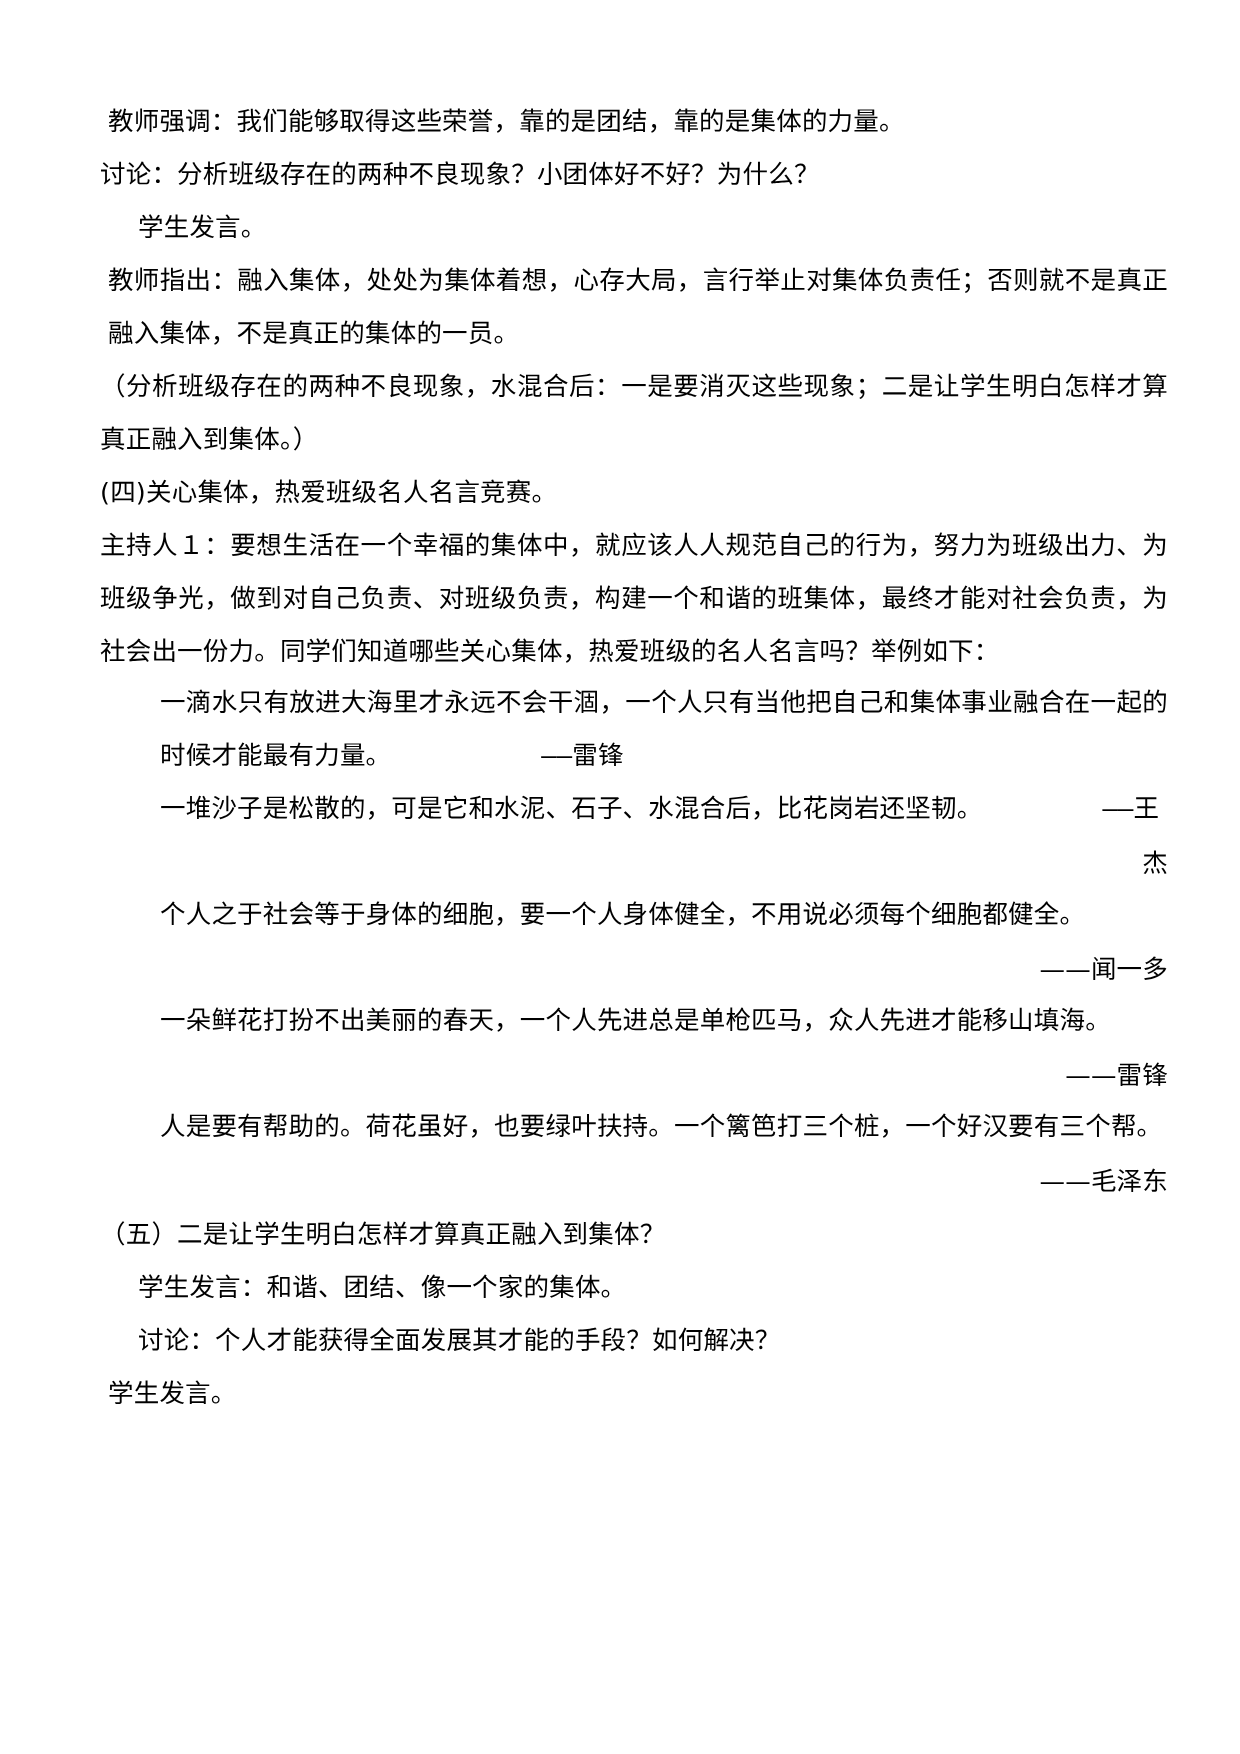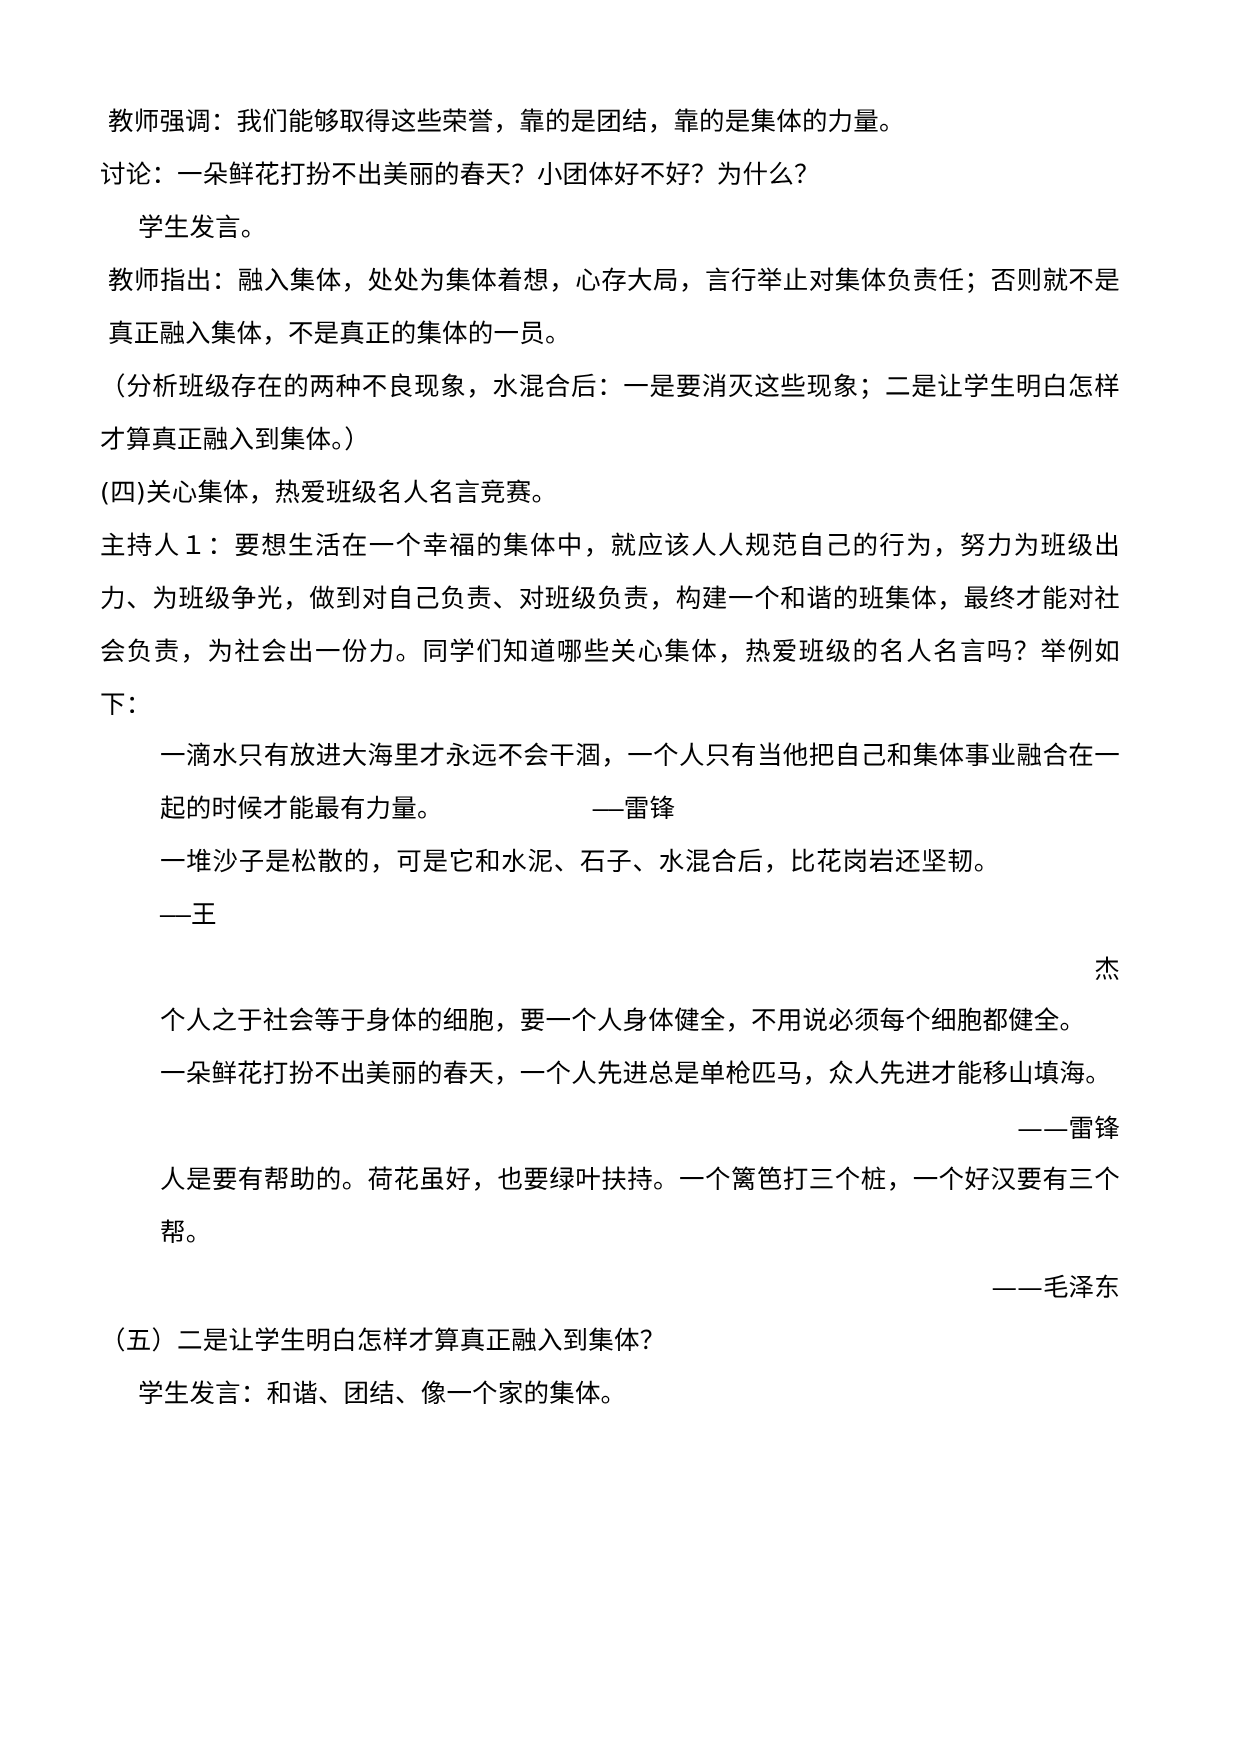--- a/index.html
+++ b/index.html
@@ -11,21 +11,21 @@
     font-family: "DejaVu Sans", "Liberation Sans", sans-serif;
     color: #000000;
   }
   #page {
     position: relative;
     width: 1240px;
     height: 1428px;
     margin: 0 auto;
     background: #ffffff;
     box-sizing: border-box;
-    padding: 95px 120px 0 100px;
+    padding: 95px 72px 0 100px;
     overflow: hidden;
   }
   .doc-body {
     font-size: 25.5px;
     line-height: 53px;
     letter-spacing: 0.2px;
     text-align: justify;
     text-justify: inter-ideograph;
   }
   
@@ -53,39 +53,40 @@
 </style>
 </head>
 <body>
 
 <div id="page">
 
   <div class="doc-body">
 
     <p class="para ind-sm">教师强调：我们能够取得这些荣誉，靠的是团结，靠的是集体的力量。</p>
 
-    <p class="para ind-0">讨论：一朵鲜花打扮不出美丽的春天？小团体好不好？为什么？</p>
+    <p class="para ind-0">讨论：分析班级存在的两种不良现象？小团体好不好？为什么？</p>
 
     <p class="para ind-1">学生发言。</p>
 
     <p class="para ind-sm">教师指出：融入集体，处处为集体着想，心存大局，言行举止对集体负责任；否则就不是真正融入集体，不是真正的集体的一员。</p>
 
     <p class="para ind-0">（分析班级存在的两种不良现象，水混合后：一是要消灭这些现象；二是让学生明白怎样才算真正融入到集体。）</p>
 
     <p class="para ind-0">(四)关心集体，热爱班级名人名言竞赛。</p>
 
     <p class="para ind-0">主持人１：要想生活在一个幸福的集体中，就应该人人规范自己的行为，努力为班级出力、为班级争光，做到对自己负责、对班级负责，构建一个和谐的班集体，最终才能对社会负责，为社会出一份力。同学们知道哪些关心集体，热爱班级的名人名言吗？举例如下：</p>
 
     <p class="para ind-q"><span>一滴水只有放进大海里才永远不会干涸，一个人只有当他把自己和集体事业融合在一起的时候才能最有力量。</span><span class="sp-lg"></span><span>——雷锋</span></p>
 
     <p class="para ind-q"><span>一堆沙子是松散的，可是它和水泥、石子、水混合后，比花岗岩还坚韧。</span><span class="sp-md"></span><span>——王</span></p>
 
     <p class="para attrib-right">杰</p>
 
     <p class="para ind-q">个人之于社会等于身体的细胞，要一个人身体健全，不用说必须每个细胞都健全。</p>
+    <p class="para attrib-right">——闻一多</p>
 
     <p class="para ind-q">一朵鲜花打扮不出美丽的春天，一个人先进总是单枪匹马，众人先进才能移山填海。</p>
     <p class="para attrib-right">——雷锋</p>
 
 
 
     <p class="para ind-q">人是要有帮助的。荷花虽好，也要绿叶扶持。一个篱笆打三个桩，一个好汉要有三个帮。</p>
     <p class="para attrib-right">——毛泽东</p>
 
 

